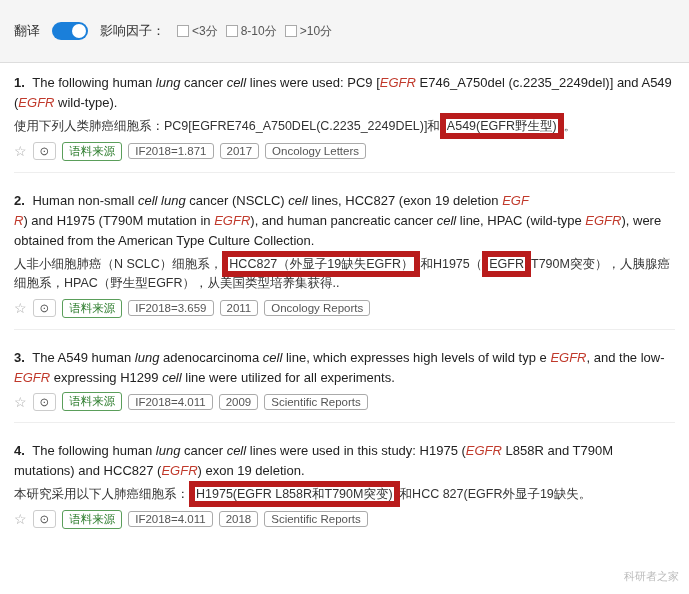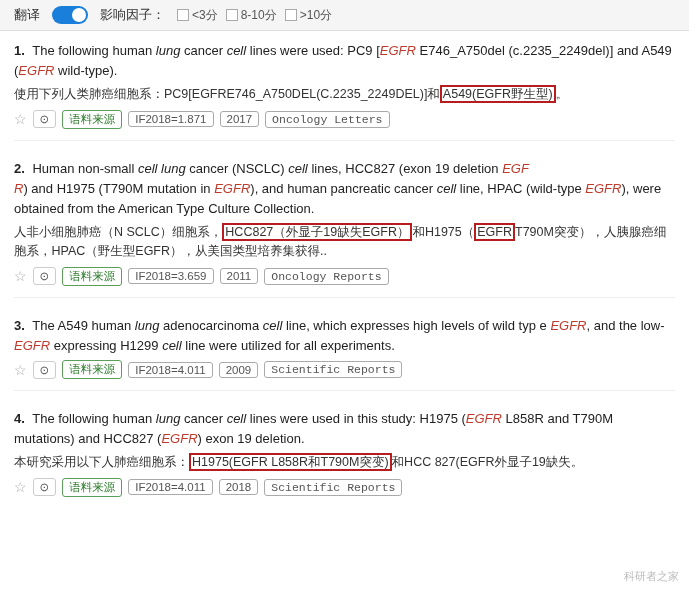--- a/index.html
+++ b/index.html
@@ -11,21 +11,21 @@
       width: 689px;
       min-height: 594px;
       overflow-x: hidden;
     }
 
     
     .top-bar {
       display: flex;
       align-items: center;
       gap: 12px;
-      padding: 6px 14px;
+      padding: 22px 14px;
       background: #f5f5f5;
       border-bottom: 1px solid #ddd;
       font-size: 13px;
     }
     .top-bar-label {
       color: #333;
       font-size: 13px;
     }
     .toggle-switch {
       display: inline-flex;
@@ -126,36 +126,35 @@
       border-color: #aaa;
       color: #555;
     }
     .tag-year {
       border-color: #aaa;
       color: #555;
     }
     .tag-journal {
       border-color: #aaa;
       color: #555;
-      font-family: Liberation Mono, monospace;
     }
 
     .watermark {
       position: fixed;
       bottom: 10px;
       right: 10px;
       font-size: 11px;
       color: #bbb;
       pointer-events: none;
     }
 
     
     .zh-box {
       display: inline;
-      border: 2px solid #b91c1c;
+      border: 6px solid #b91c1c;
       padding: 0 1px;
     }
 
     
     .egfr { font-style: italic; color: #c0392b; font-weight: normal; }
     .cell-italic { font-style: italic; }
     .lung-italic { font-style: italic; }
   </style>
 </head>
 <body>

